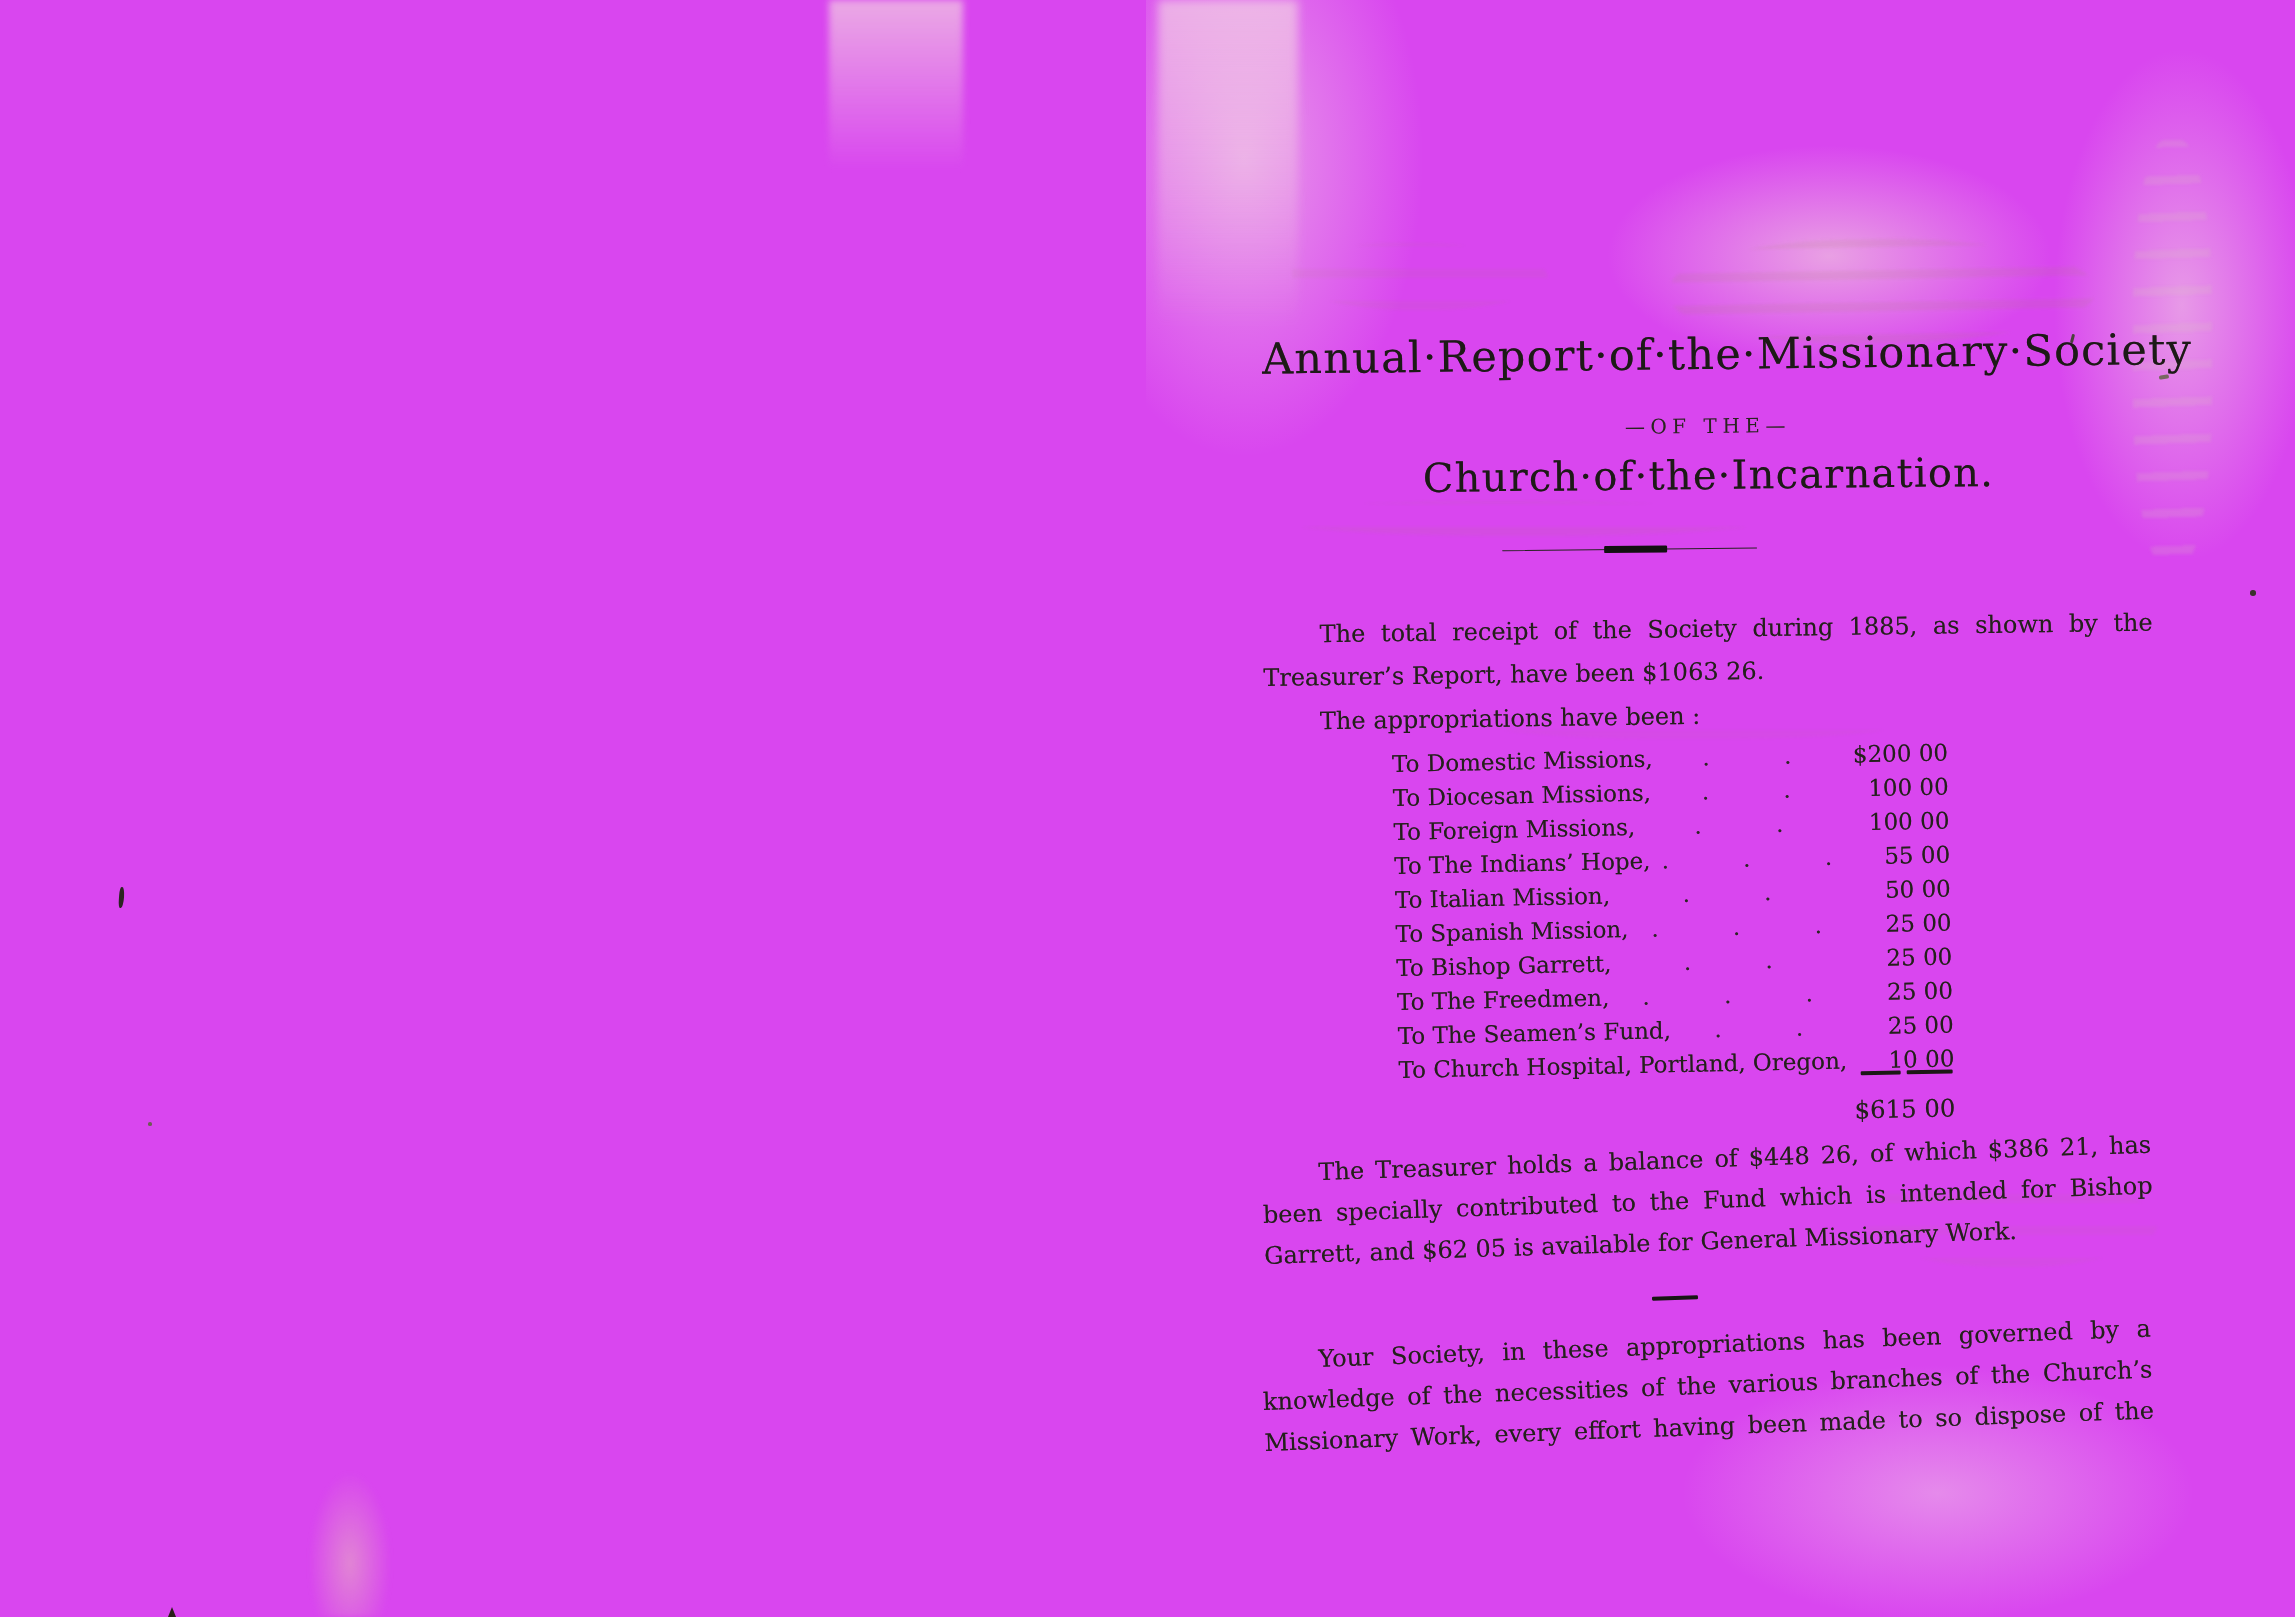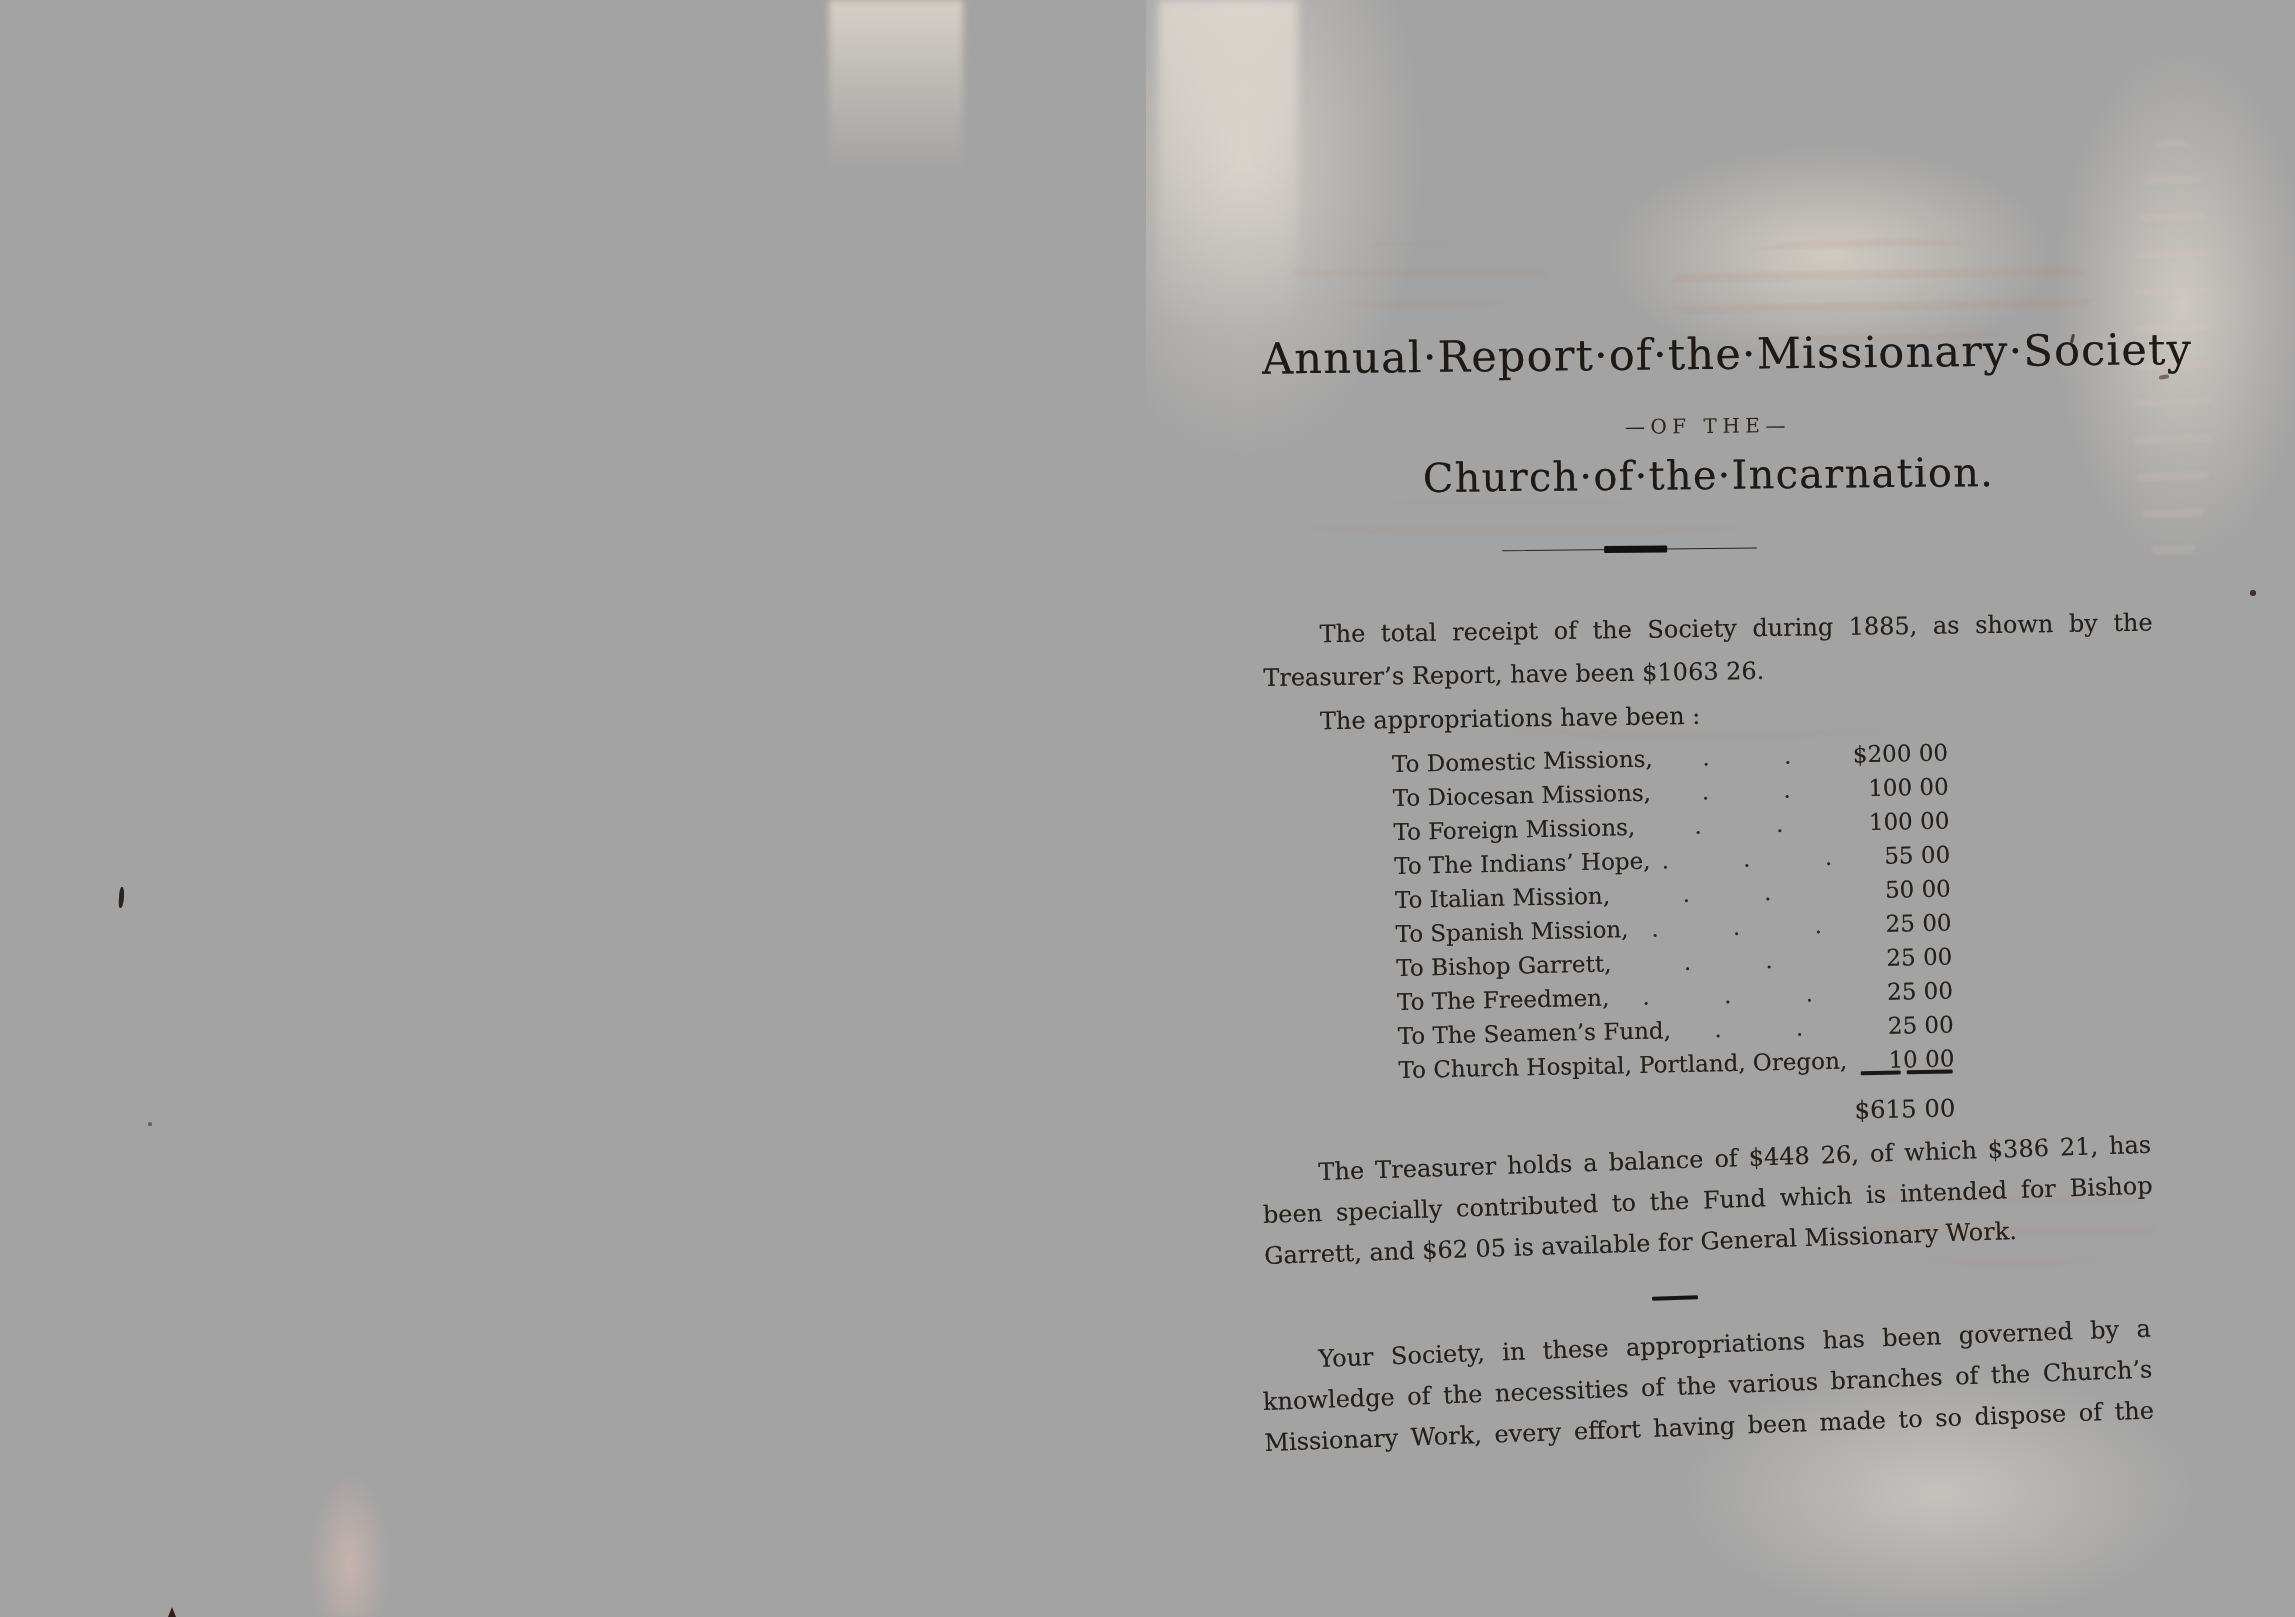--- a/index.html
+++ b/index.html
@@ -1,19 +1,19 @@
 <!DOCTYPE html>
 <html style="font-size:9.8px"><head>
 <meta charset="utf-8">
 <style>
   html,body{margin:0;padding:0;background:#e9e7e4;}
   .scan{
     position:relative;
     width:2295px;height:1617px;
-    background:#a3a3a3;
+    background:#d946ef;
     overflow:hidden;
     font-family:"DejaVu Serif","Liberation Serif",serif;
     color:#24201c;
   }
   
   .tint{position:absolute;pointer-events:none;}
   .right-page-cast{
     left:1146px;top:0;width:1150px;height:1617px;
     background:
       radial-gradient(317px 158px at 683px 256px, rgba(246,234,219,.55), rgba(246,234,219,0) 70%),

